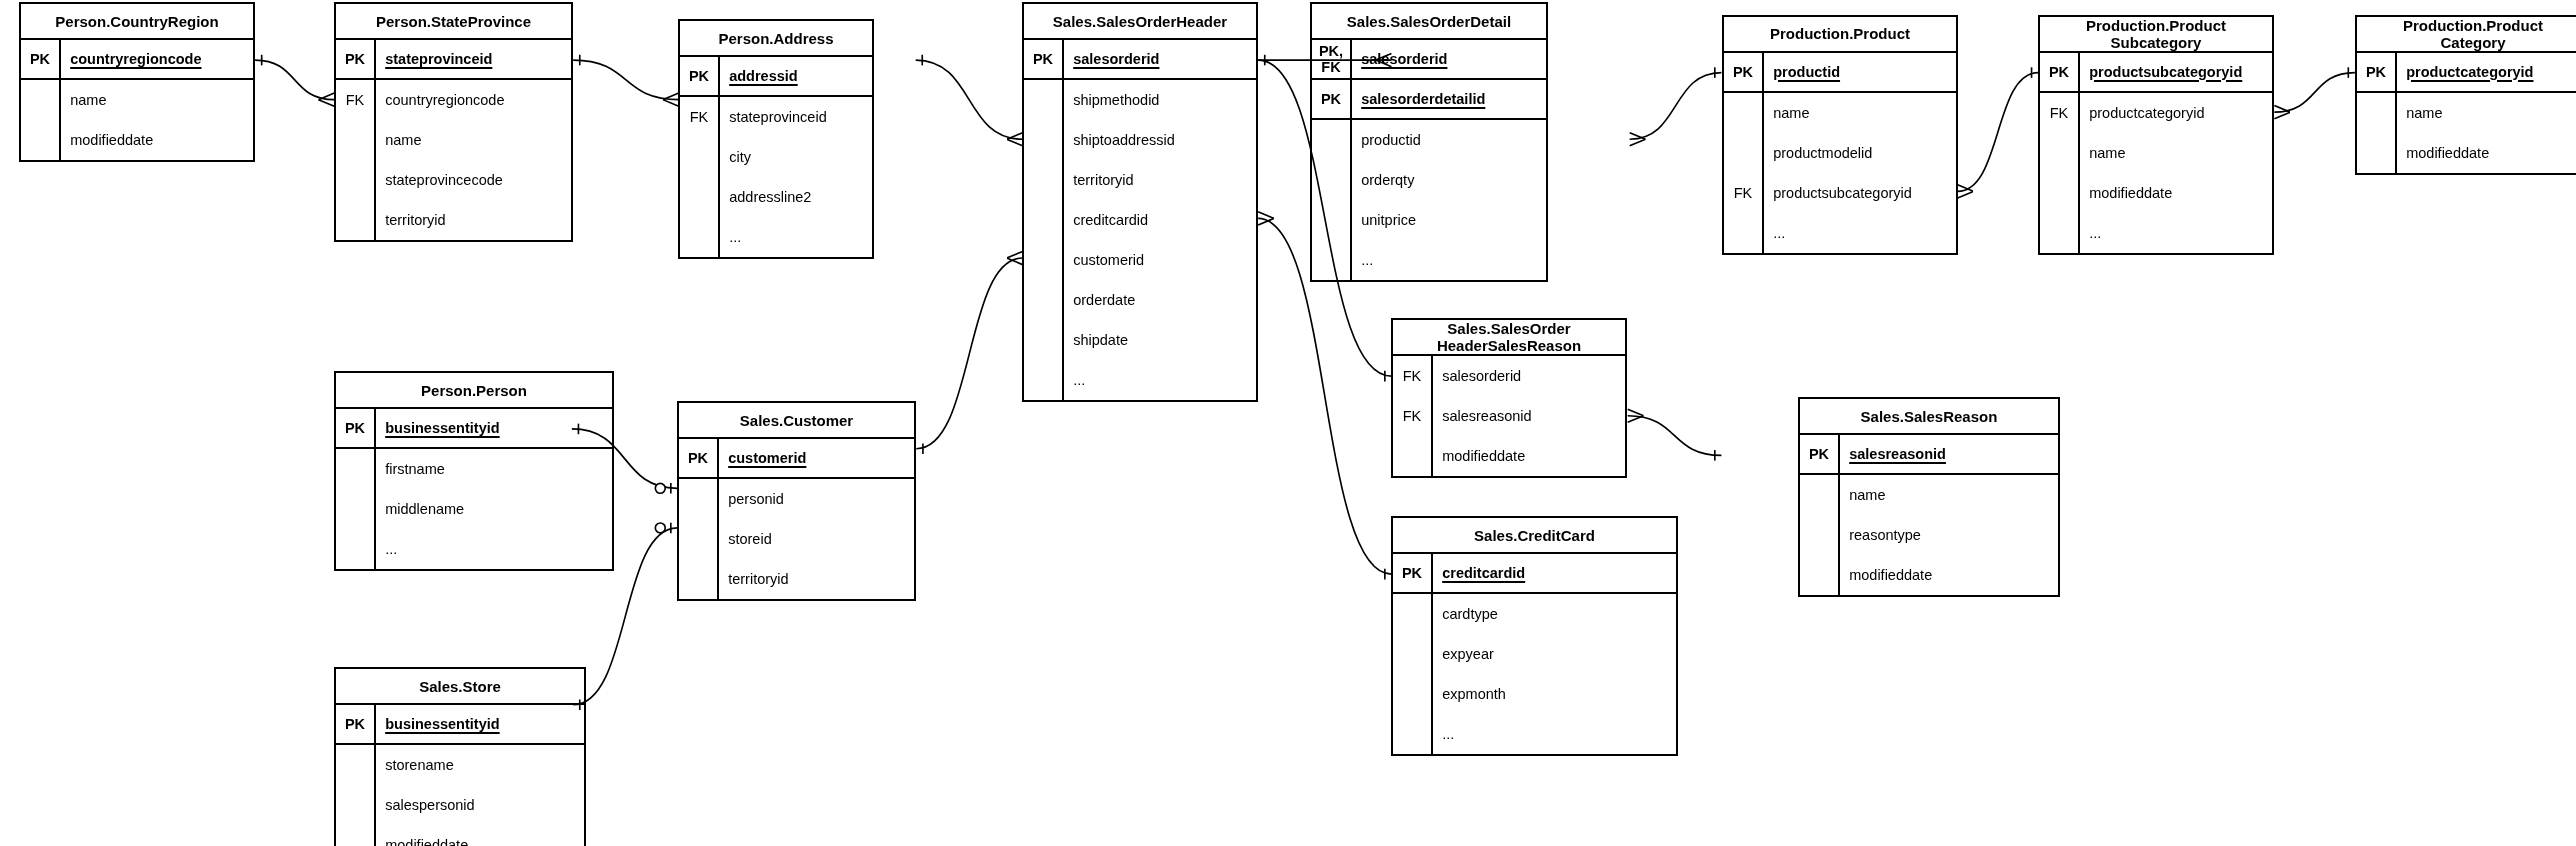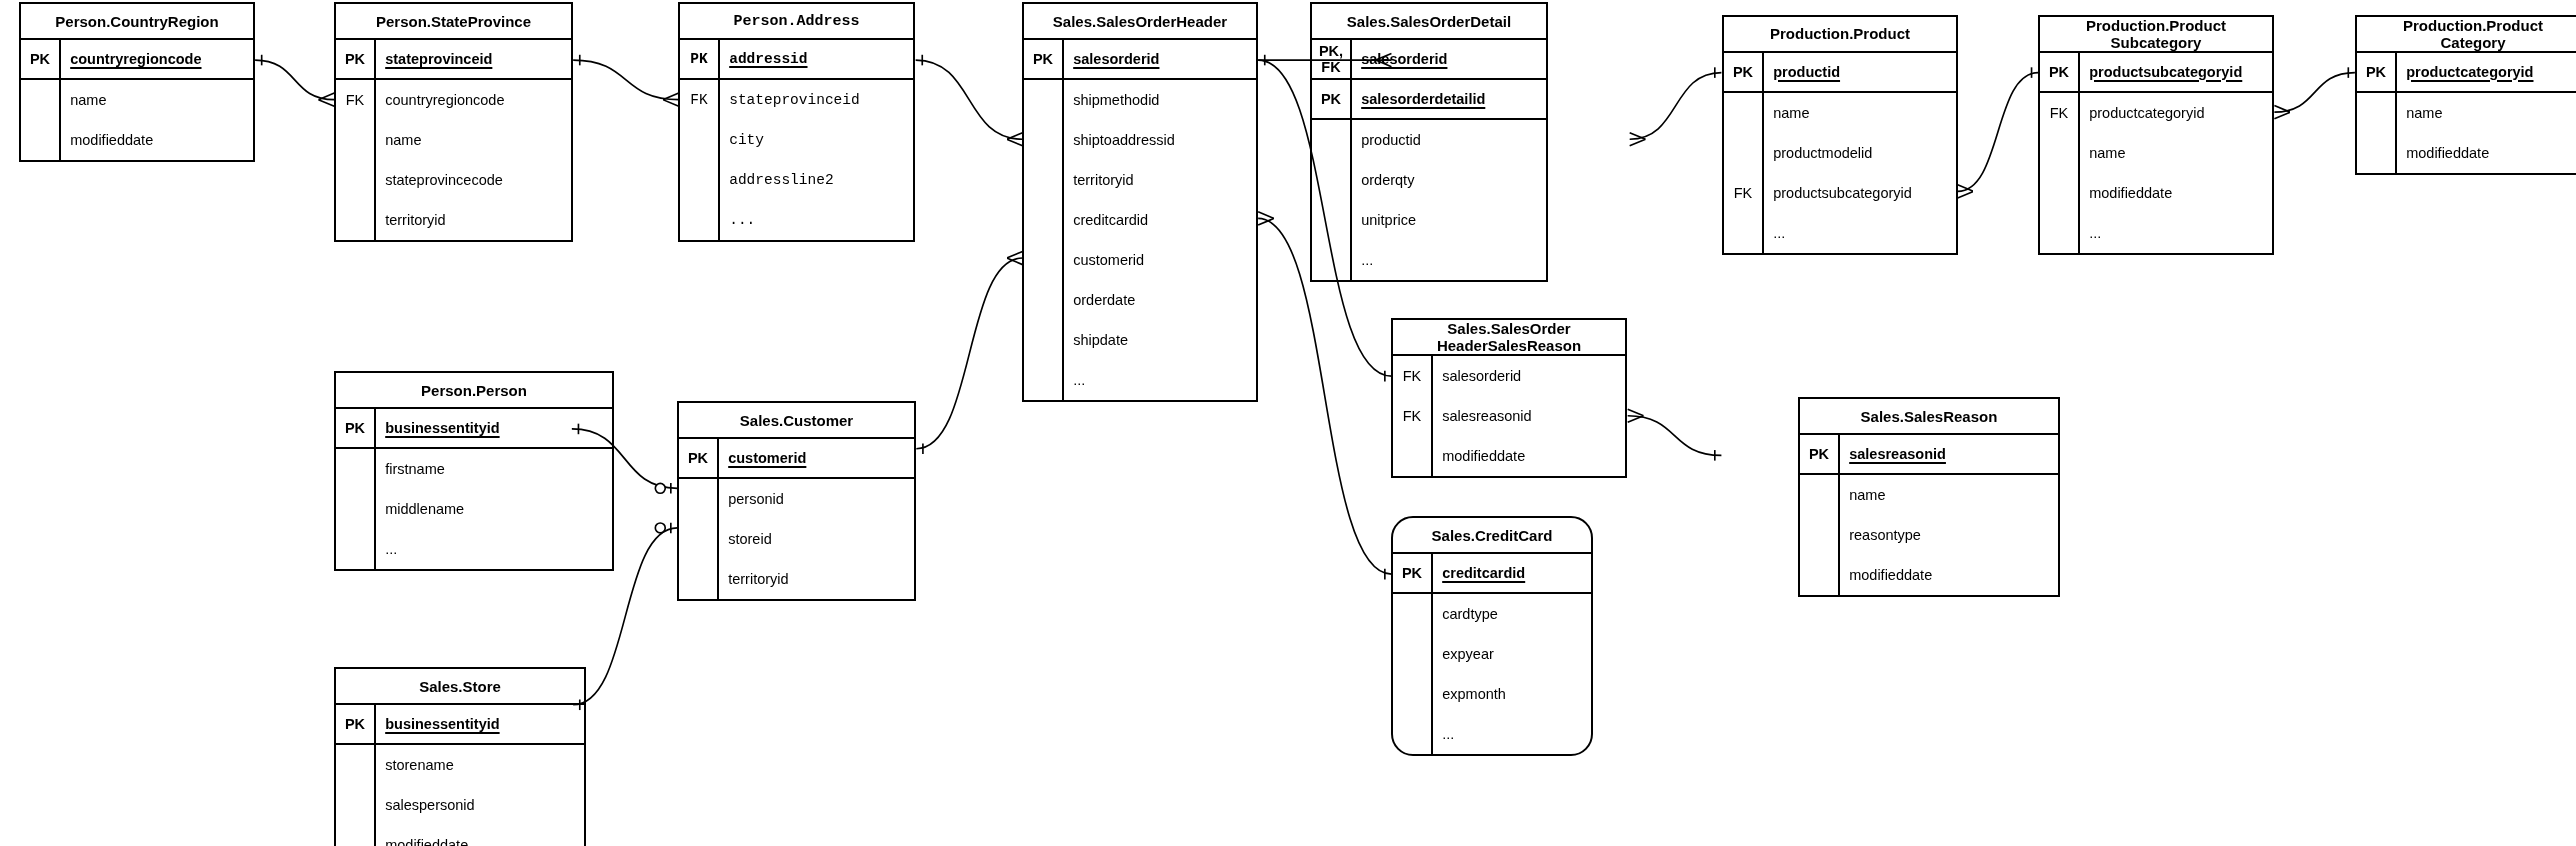--- a/index.html
+++ b/index.html
@@ -71,21 +71,21 @@
         <div class="row">
           <div class="key"></div>
           <div class="fld">stateprovincecode</div>
         </div>
         <div class="row">
           <div class="key"></div>
           <div class="fld">territoryid</div>
         </div>
       </div>
     </div>
-    <div class="tbl" style="left: 661px; top: 2px; width: 237px; font-family: Liberation Mono, monospace;">
+    <div class="tbl" style="left: 661px; top: 19px; width: 196px;">
       <div class="ttl">Person.Address</div>
       <div class="tbody">
         <div class="keyline"></div>
         <div class="row sep">
           <div class="key pk">PK</div>
           <div class="fld pk">addressid</div>
         </div>
         <div class="row">
           <div class="key">FK</div>
           <div class="fld">stateprovinceid</div>
@@ -283,21 +283,21 @@
         <div class="row">
           <div class="key"></div>
           <div class="fld">reasontype</div>
         </div>
         <div class="row">
           <div class="key"></div>
           <div class="fld">modifieddate</div>
         </div>
       </div>
     </div>
-    <div class="tbl" style="left: 1374px; top: 516px; width: 202px; border-radius: 22px;">
+    <div class="tbl" style="left: 1374px; top: 516px; width: 287px;">
       <div class="ttl">Sales.CreditCard</div>
       <div class="tbody">
         <div class="keyline"></div>
         <div class="row sep">
           <div class="key pk">PK</div>
           <div class="fld pk">creditcardid</div>
         </div>
         <div class="row">
           <div class="key"></div>
           <div class="fld">cardtype</div>

